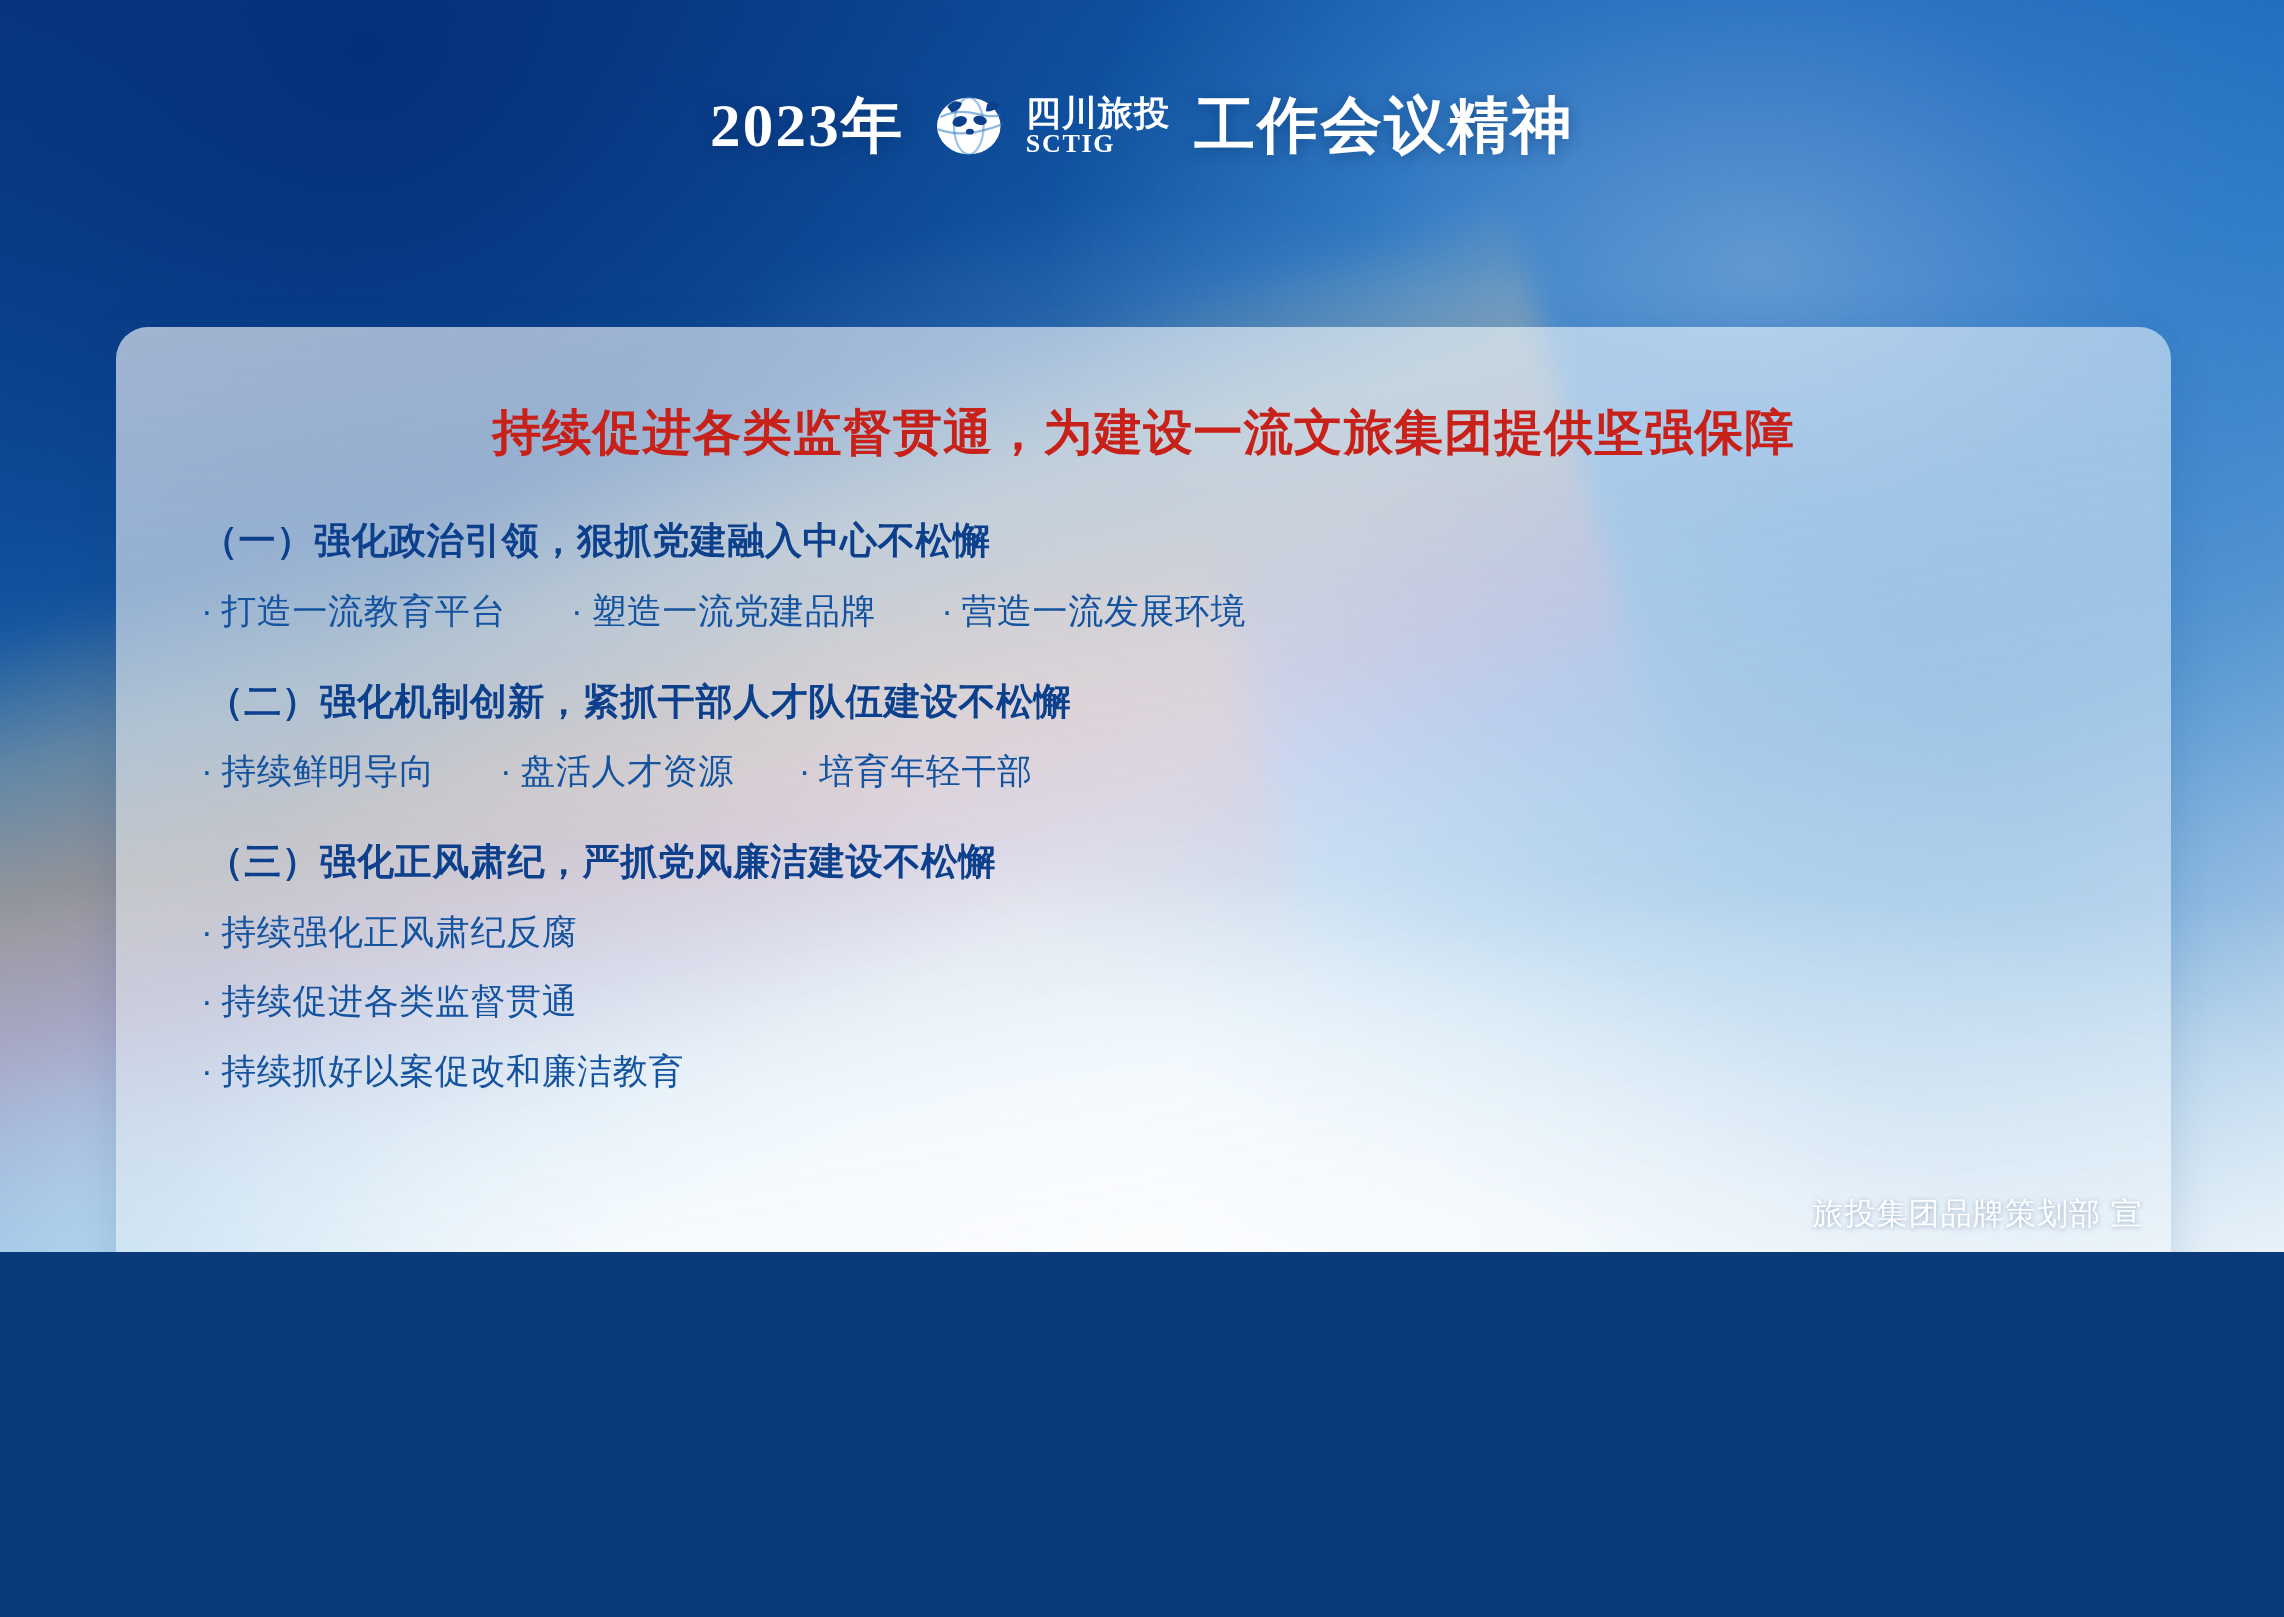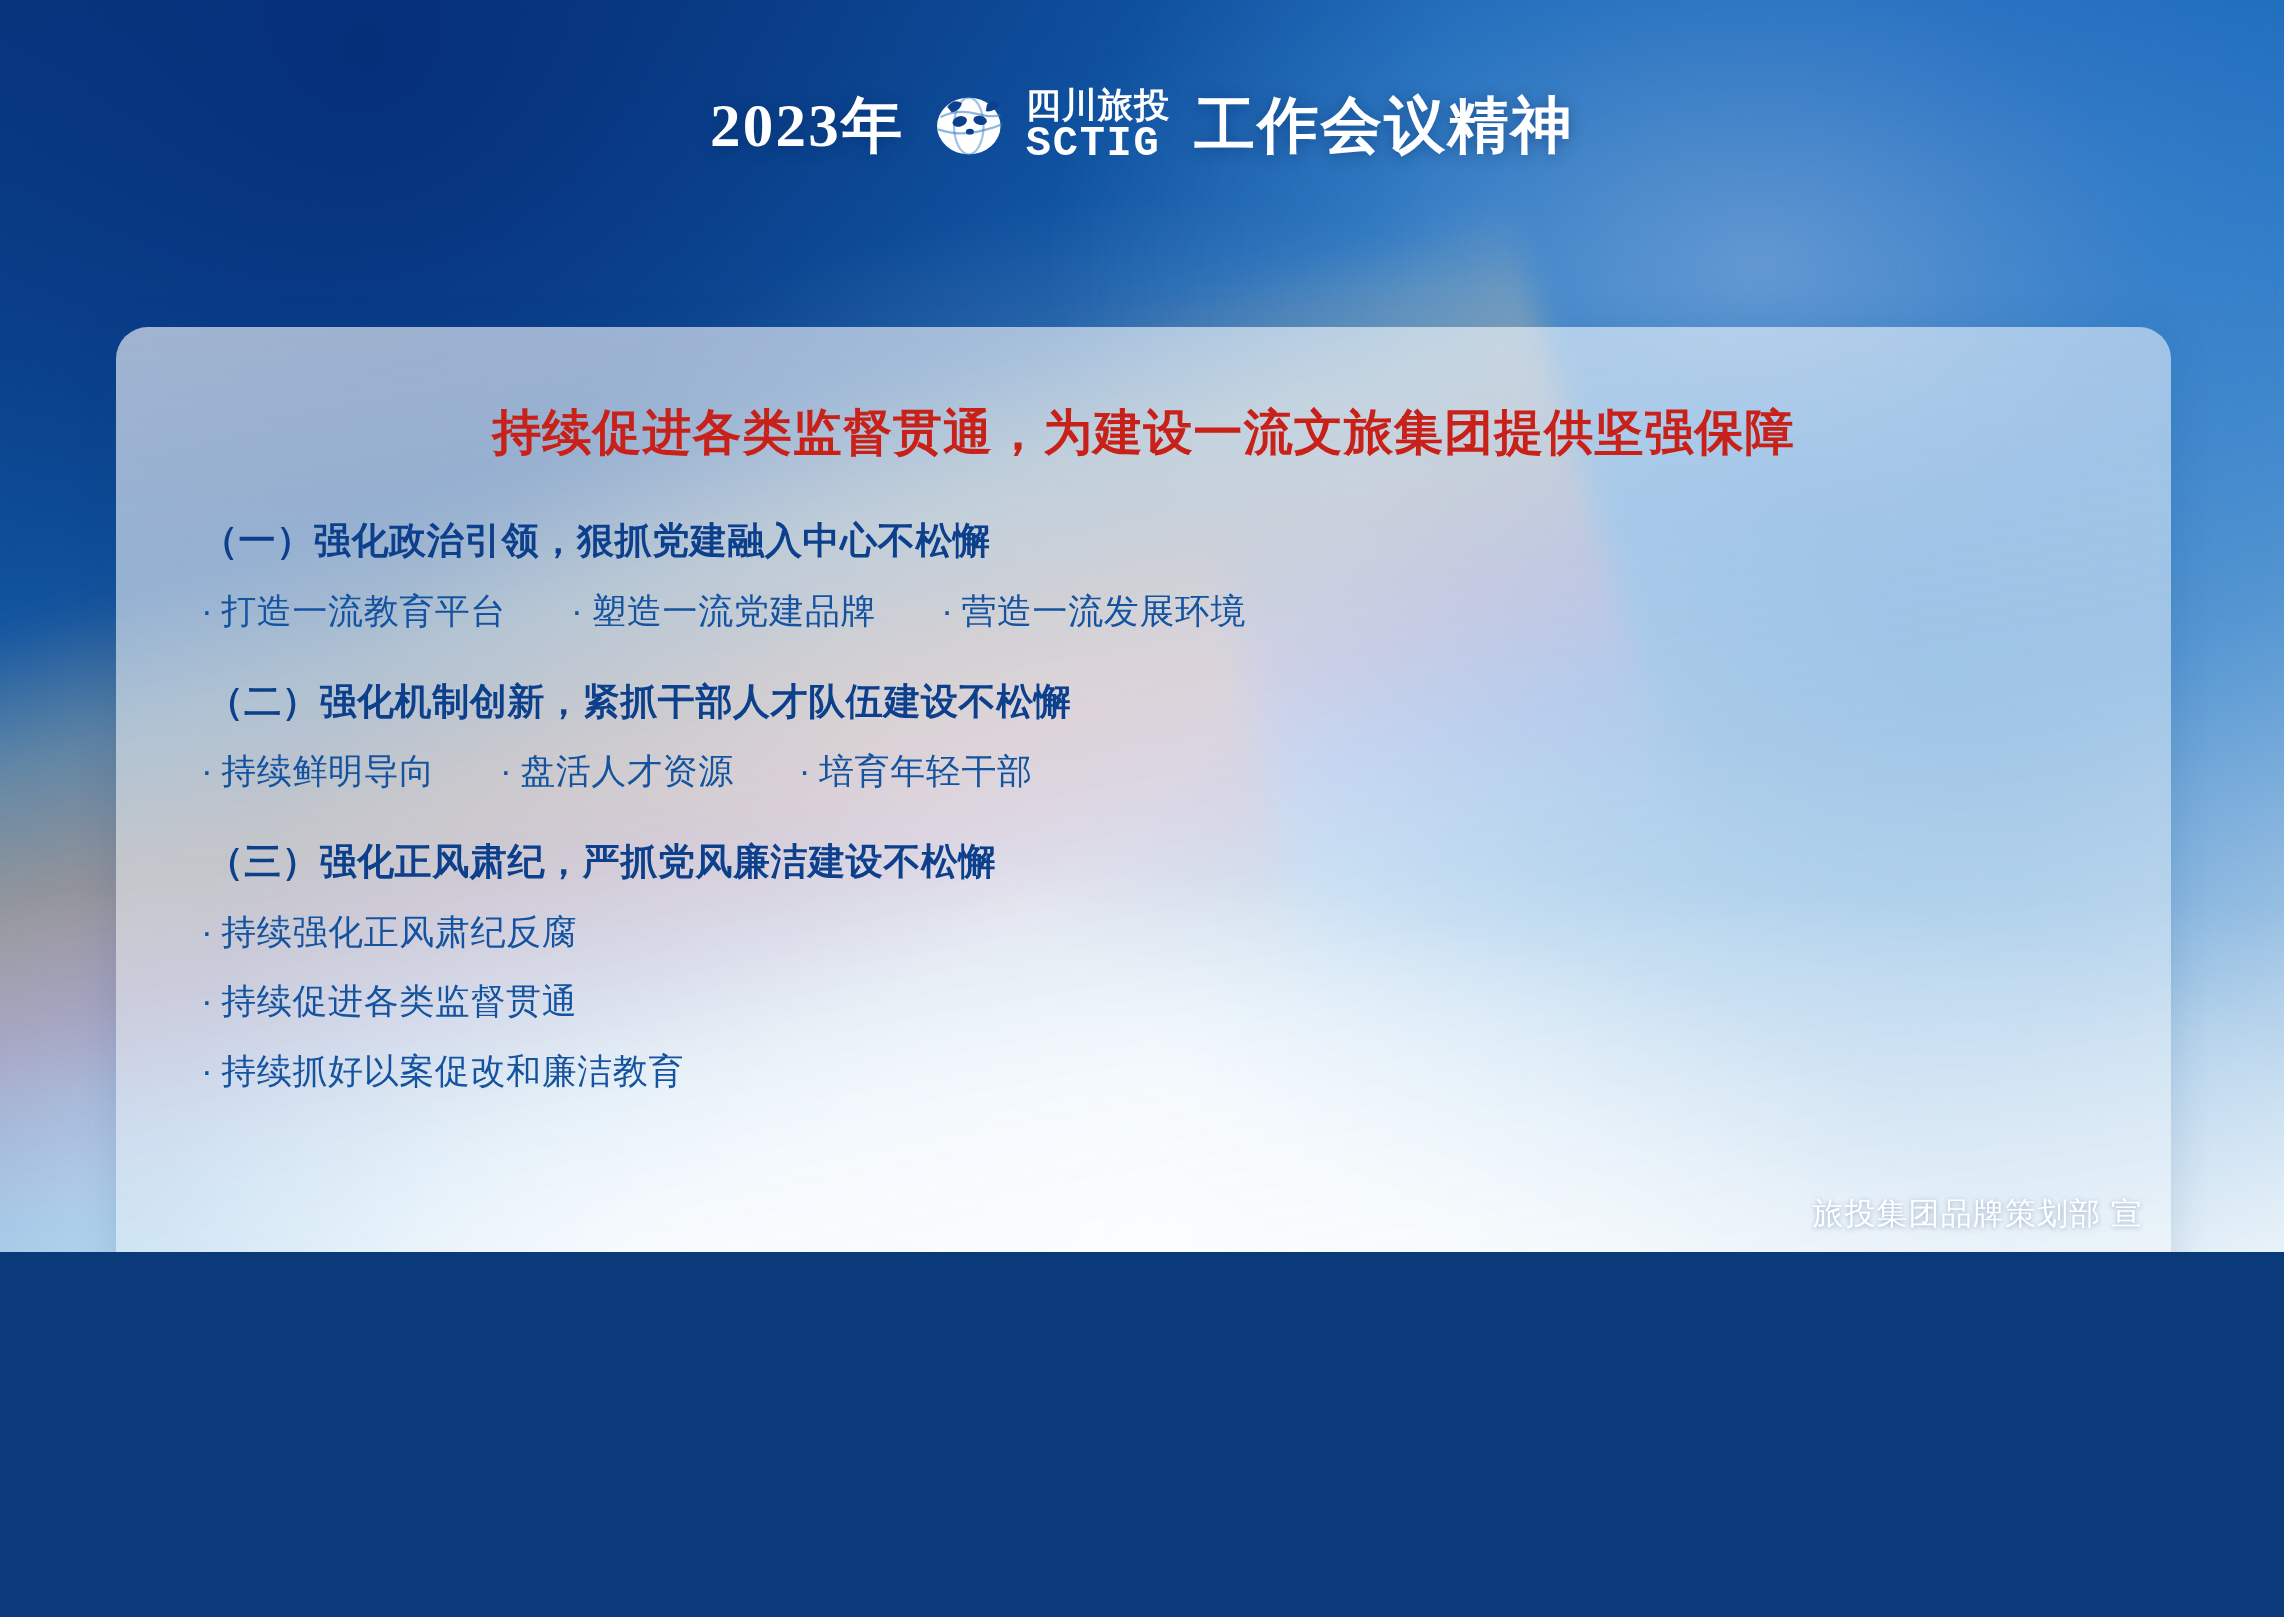--- a/index.html
+++ b/index.html
@@ -133,25 +133,25 @@
   }
   .logo-cn {
     color: #ffffff;
     font-size: 35px;
     font-weight: bold;
     letter-spacing: 1.1px;
     white-space: nowrap;
   }
   .logo-en {
     color: #ffffff;
-    font-size: 42px;
+    font-size: 26px;
     font-weight: bold;
     letter-spacing: 1.7px;
     margin-top: 1px;
-    font-family: Liberation Mono, monospace;
+    font-family: Liberation Serif, serif;
   }
 
   
   .card {
     position: absolute;
     left: 116px;
     top: 327px;
     width: 2055px;
     height: 1180px;
     border-radius: 32px;

